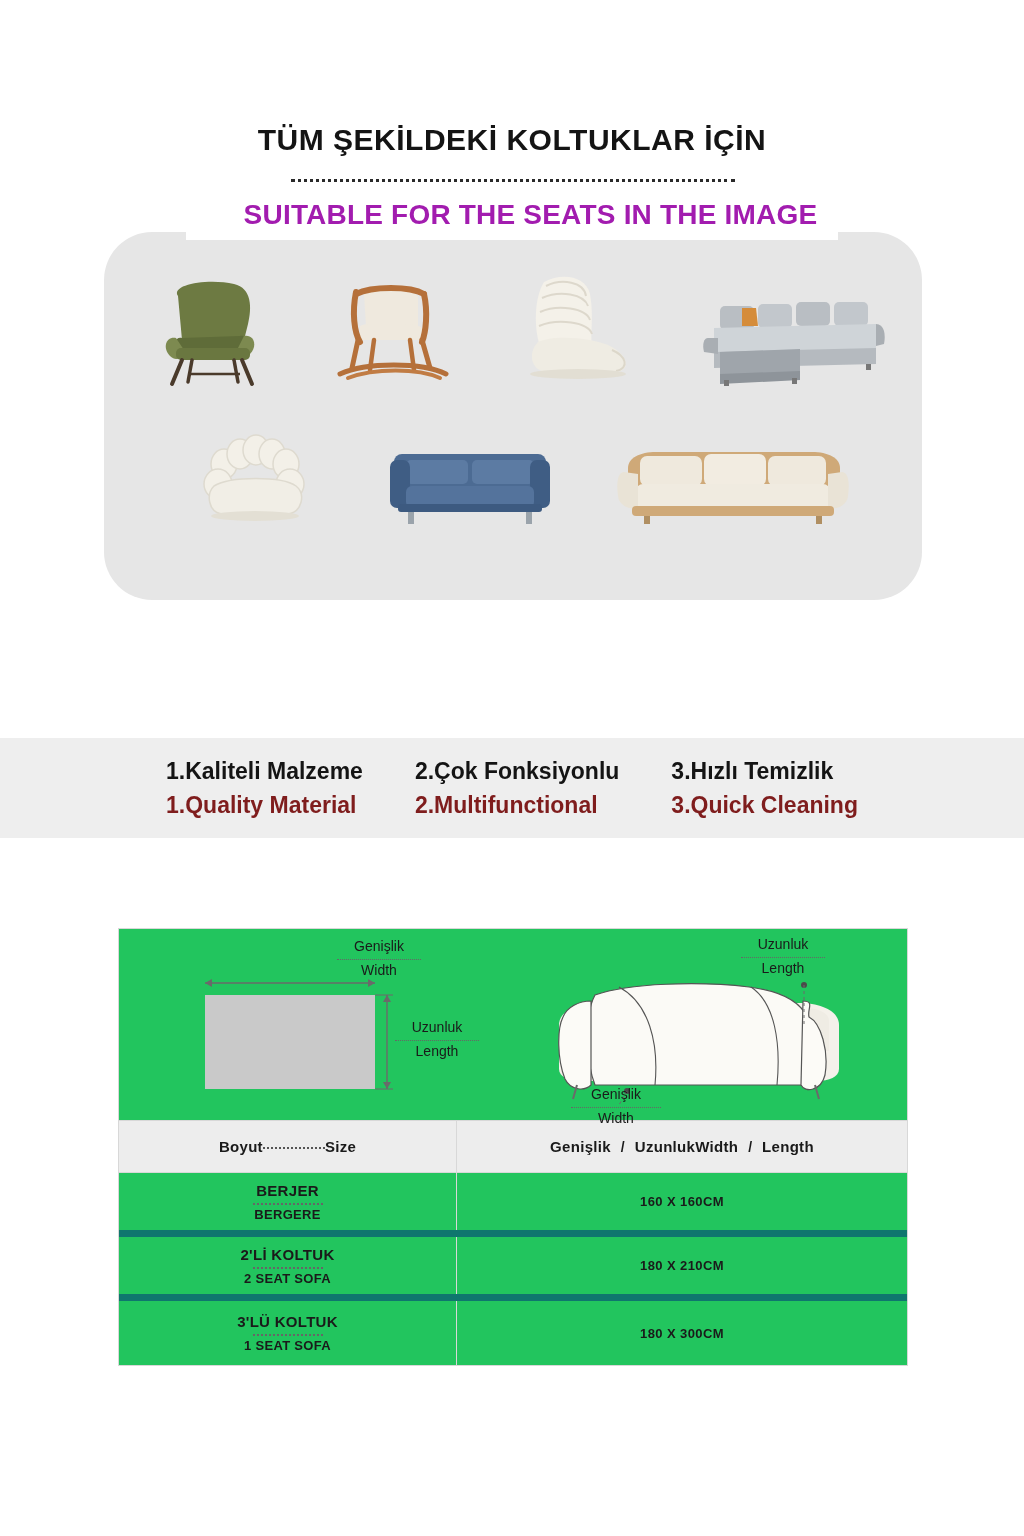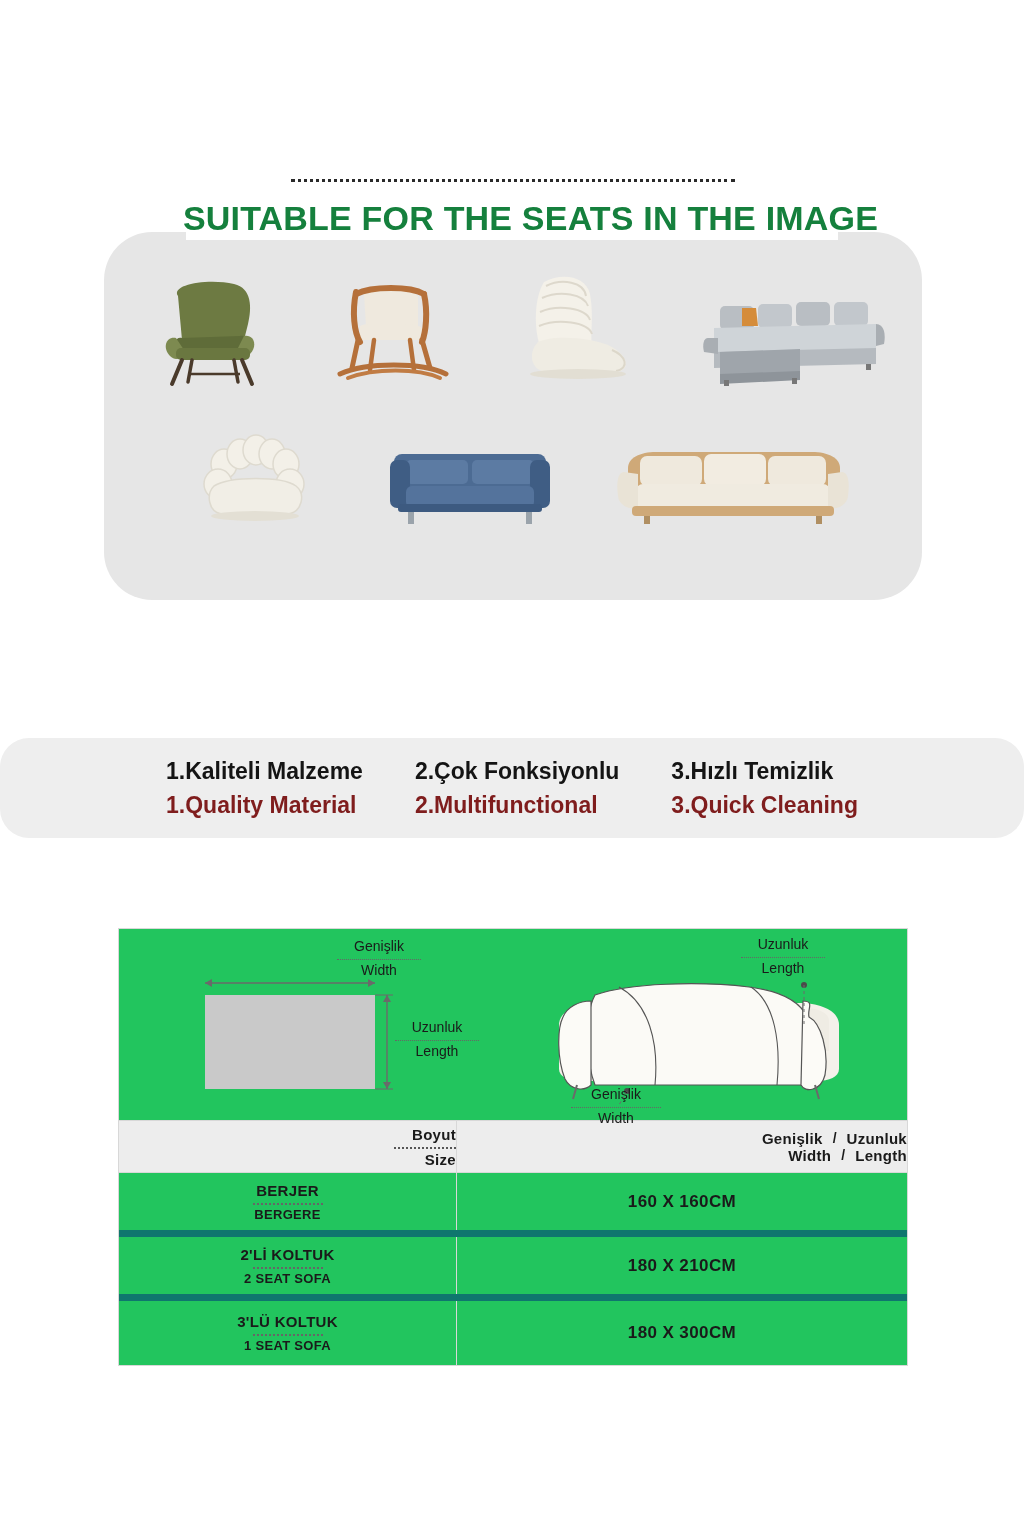--- a/index.html
+++ b/index.html
@@ -36,24 +36,24 @@
     left: 291px;
     width: 444px;
     height: 6px;
     border-bottom: 3px dotted #2a2a2a;
   }
   .title-en {
     position: absolute;
     top: 199px;
     left: 0; width: 1024px;
     text-align: center;
-    font-size: 34px;
+    font-size: 28px;
     font-weight: bold;
     letter-spacing: 0.2px;
-    color: #15803d;
+    color: #a21caf;
     z-index: 3;
     padding-left: 37px;
   }
   .title-en-bg {
     position: absolute;
     top: 196px;
     left: 186px;
     width: 652px;
     height: 44px;
     background: #ffffff;
@@ -73,21 +73,20 @@
   
   .item { position: absolute; }
 
   
   .features {
     position: absolute;
     top: 738px; left: 0;
     width: 1024px;
     height: 100px;
     background: #eeeeee;
-    border-radius: 29px;
   }
   .features-inner {
     position: absolute;
     top: 0; left: 0;
     width: 1024px; height: 100px;
     display: flex;
     align-items: center;
     justify-content: center;
     gap: 52px;
     padding: 0 120px;
@@ -123,22 +122,21 @@
     border-bottom: 1px solid #d8d8d8;
   }
   .hdr-row {
     display: flex;
     height: 52px;
     background: #ededed;
     border-bottom: 1px solid #d8d8d8;
   }
   .hdr-left, .hdr-right {
     display: flex;
-    flex-direction: column;
-    align-items: flex-end;
+    align-items: center;
     justify-content: center;
   }
   .hdr-left { width: 338px; border-right: 1px solid #d8d8d8; }
   .hdr-right { flex: 1; }
   .hdr-tr { font-size: 15px; font-weight: bold; letter-spacing: .3px; }
   .hdr-en { font-size: 15px; font-weight: bold; letter-spacing: .3px; }
   .hdr-dots {
     width: 62px; height: 4px;
     border-bottom: 2px dotted #555;
     margin: 2px 0;
@@ -154,21 +152,21 @@
   .data-row:last-child { border-bottom: none; }
   .cell-left {
     width: 338px;
     border-right: 1px solid #d8d8d8;
     display: flex; flex-direction: column;
     align-items: center; justify-content: center;
   }
   .cell-right {
     flex: 1;
     display: flex; align-items: center; justify-content: center;
-    font-size: 17px; font-weight: bold;
+    font-size: 13px; font-weight: bold;
     letter-spacing: .4px;
   }
   .cell-tr { font-size: 15px; font-weight: bold; letter-spacing: .3px; }
   .cell-en { font-size: 13px; font-weight: bold; letter-spacing: .3px; }
   .cell-dots {
     width: 70px; height: 4px;
     border-bottom: 2px dotted #666;
     margin: 2px 0;
   }
 
@@ -184,20 +182,21 @@
     width: 100%; height: 3px;
     border-bottom: 1px dotted #666;
     margin: 1px 0;
   }
 </style>
 </head>
 <body>
 
 <section class="hero">
 
+  <div class="title-tr">TÜM ŞEKİLDEKİ KOLTUKLAR İÇİN</div>
   <div class="dotted-rule"></div>
   <div class="title-en-bg"></div>
   <div class="title-en">SUITABLE FOR THE SEATS IN THE IMAGE</div>
 
   <div class="furniture-panel"></div>
 
   <div class="item" style="top:278px; left:148px; width:130px; height:110px;">
     <svg width="130" height="110" viewBox="0 0 130 110">
       <path d="M30 18 C22 6 62 0 86 6 C104 10 104 30 100 46 L96 62 L34 62 Z" fill="#6d7a42"></path>
       <path d="M34 60 C28 58 24 66 30 72 L96 72 C104 66 98 56 92 58 Z" fill="#5f6c39"></path>

